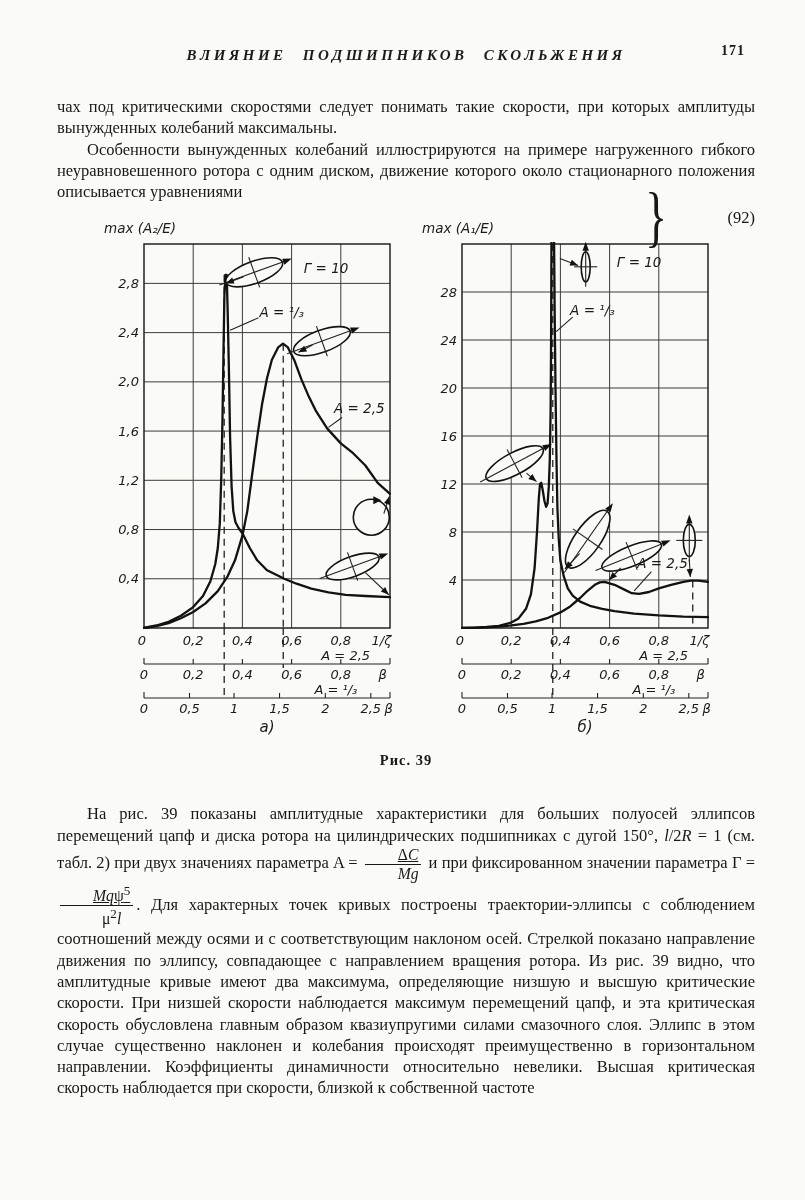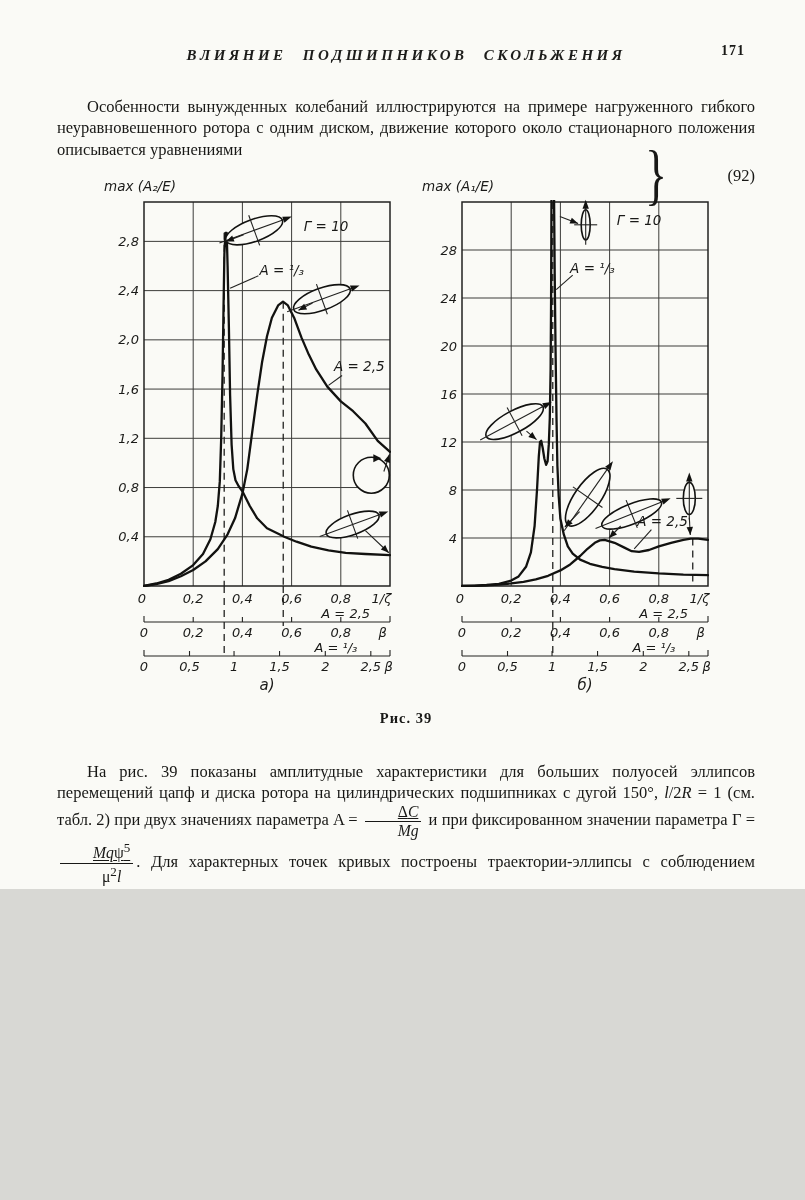--- a/index.html
+++ b/index.html
@@ -1,16 +1,16 @@
 <!DOCTYPE html>
 <html><head>
 <meta charset="utf-8">
 <style>
   html,body{margin:0;padding:0;background:#d8d8d4;}
-  .page{width:805px;height:889px;background:#fafaf6;position:relative;overflow:hidden;
+  .page{width:805px;height:1200px;background:#fafaf6;position:relative;overflow:hidden;
         font-family:"Liberation Serif",serif;color:#181816;margin:0 auto;}
   .content{padding:46px 50px 0 57px;}
   .header{position:relative;text-align:center;margin-bottom:28px;height:22px;}
   .running-head{font-style:italic;font-weight:bold;font-size:15px;letter-spacing:3.5px;word-spacing:9px;color:#1c1c1a;}
   .page-num{position:absolute;right:10px;top:-3px;font-size:14px;font-weight:bold;letter-spacing:1px;text-align:center;}
   .body-p{margin:0;text-align:justify;font-size:16.5px;line-height:1.29;}
   .indent{text-indent:30px;}
   .eq{position:relative;margin:16px 0 10px 0;padding-right:118px;}
   .eq-line{font-size:16px;line-height:1.85;white-space:nowrap;}
   .eq sub{font-size:0.68em;}
@@ -42,20 +42,21 @@
 <body>
 
 <div class="page">
   <div class="content">
 
     <div class="header">
       <span class="running-head">ВЛИЯНИЕ ПОДШИПНИКОВ СКОЛЬЖЕНИЯ</span>
       <span class="page-num">171</span>
     </div>
 
+    <p class="body-p">чах под критическими скоростями следует понимать такие скорости, при которых амплитуды вынужденных колебаний максимальны.</p>
     <p class="body-p indent">Особенности вынужденных колебаний иллюстрируются на примере нагруженного гибкого неуравновешенного ротора с одним диском, движение которого около стационарного положения описывается уравнениями</p>
 
     <div class="eq">
       <div>
       </div>
       <span class="eq-brace">}</span>
       <span class="eq-num">(92)</span>
     </div>
 
 

